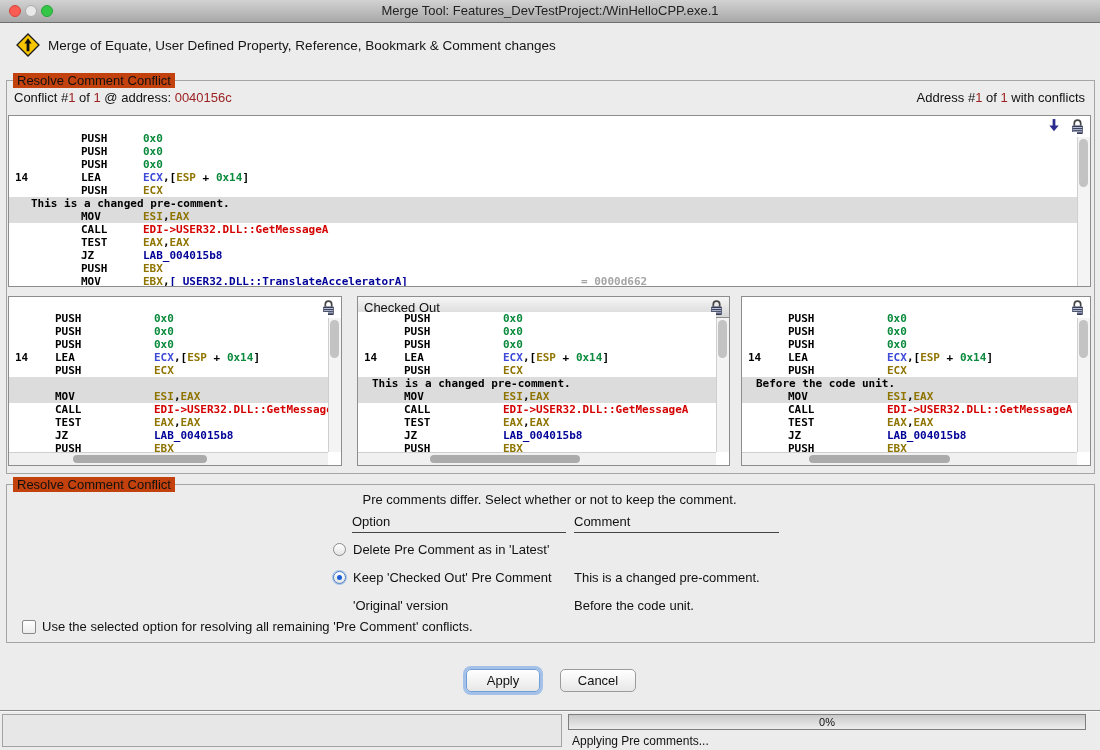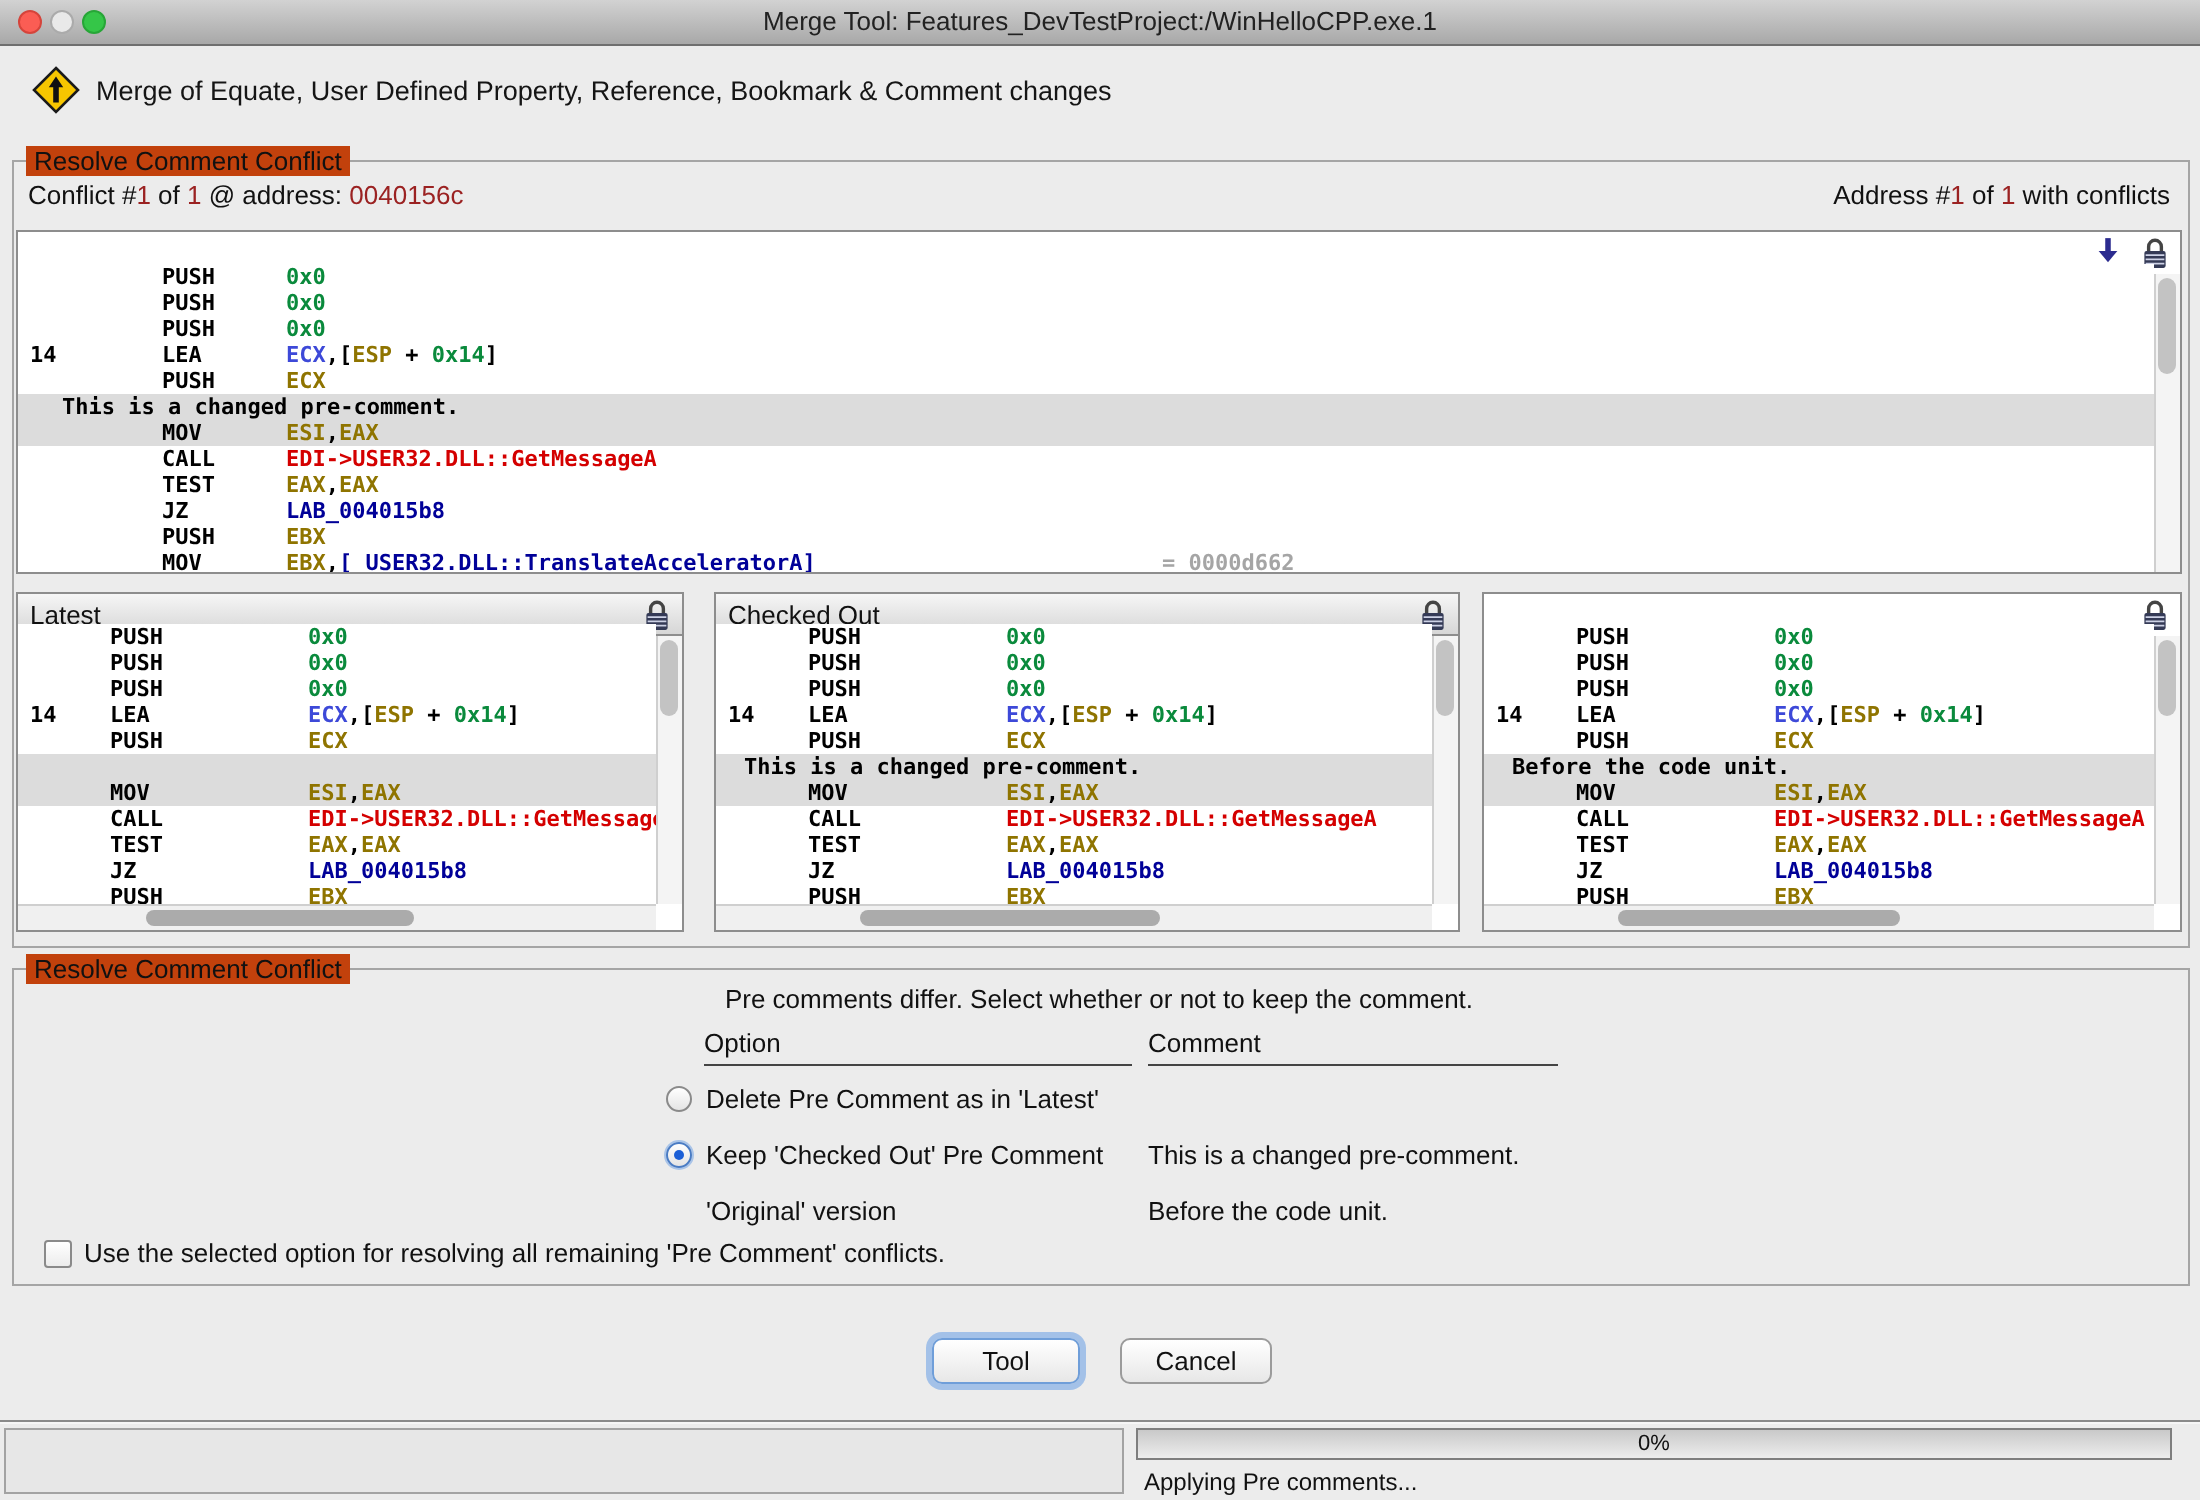--- a/index.html
+++ b/index.html
@@ -138,21 +138,20 @@
       <div class="lrow"><span class="tk-p" style="left: 72px;">JZ</span><span style="left: 134px;"><span class="tk-l" style="position: static;">LAB_004015b8</span></span></div>
       <div class="lrow"><span class="tk-p" style="left: 72px;">PUSH</span><span style="left: 134px;"><span class="tk-r" style="position: static;">EBX</span></span></div>
       <div class="lrow"><span class="tk-p" style="left: 72px;">MOV</span><span style="left: 134px;"><span class="tk-r" style="position: static;">EBX</span><span class="tk-p" style="position: static;">,</span><span class="tk-l" style="position: static;">[ USER32.DLL::TranslateAcceleratorA]</span></span><span class="tk-g" style="left: 572px;">= 0000d662</span></div>
     </div>
   <div class="vscroll">
     <div class="vthumb" style="height:48px;"></div>
   </div>
 </div>
 
 <div class="abs panel" style="left:8px;top:296px;width:334px;height:170px;">
-  <div class="phead">Latest</div>
   <div class="picons">
     <span class="picon">
       <svg width="15" height="17" viewBox="0 0 14 16">
         <path d="M4 7 V5 a3 3 0 0 1 6 0 V7" fill="none" stroke="#444" stroke-width="1.6"></path>
         <rect x="2" y="7" width="10" height="8" rx="1" fill="#343a56"></rect>
         <path d="M2.6 9 h8.8 M2.6 11 h8.8 M2.6 13 h8.8" stroke="#cdd2e6" stroke-width="0.9"></path>
       </svg>
     </span>
   </div>
   <div class="lview" style="bottom: 13px; margin-top: -6px;">
@@ -253,20 +252,20 @@
 <div class="abs radio selected" style="left:333px;top:571px;"></div>
 <div class="abs opt-label" style="left:353px;top:570px;">Keep 'Checked Out' Pre Comment</div>
 <div class="abs opt-label" style="left:574px;top:570px;">This is a changed pre-comment.</div>
 
 <div class="abs opt-label" style="left:353px;top:598px;">'Original' version</div>
 <div class="abs opt-label" style="left:574px;top:598px;">Before the code unit.</div>
 
 <div class="abs checkbox" style="left:22px;top:620px;"></div>
 <div class="abs opt-label" style="left:42px;top:619px;">Use the selected option for resolving all remaining 'Pre Comment' conflicts.</div>
 
-<div class="abs btn focus" style="left:466px;top:669px;width:74px;">Tool</div>
+<div class="abs btn focus" style="left:466px;top:669px;width:74px;">Apply</div>
 <div class="abs btn" style="left:560px;top:669px;width:76px;">Cancel</div>
 
 <div class="abs divider"></div>
 <div class="abs divider2"></div>
 <div class="abs status-left"></div>
 <div class="abs progress">0%</div>
 <div class="abs status-text">Applying Pre comments...</div>
 
 </body></html>

